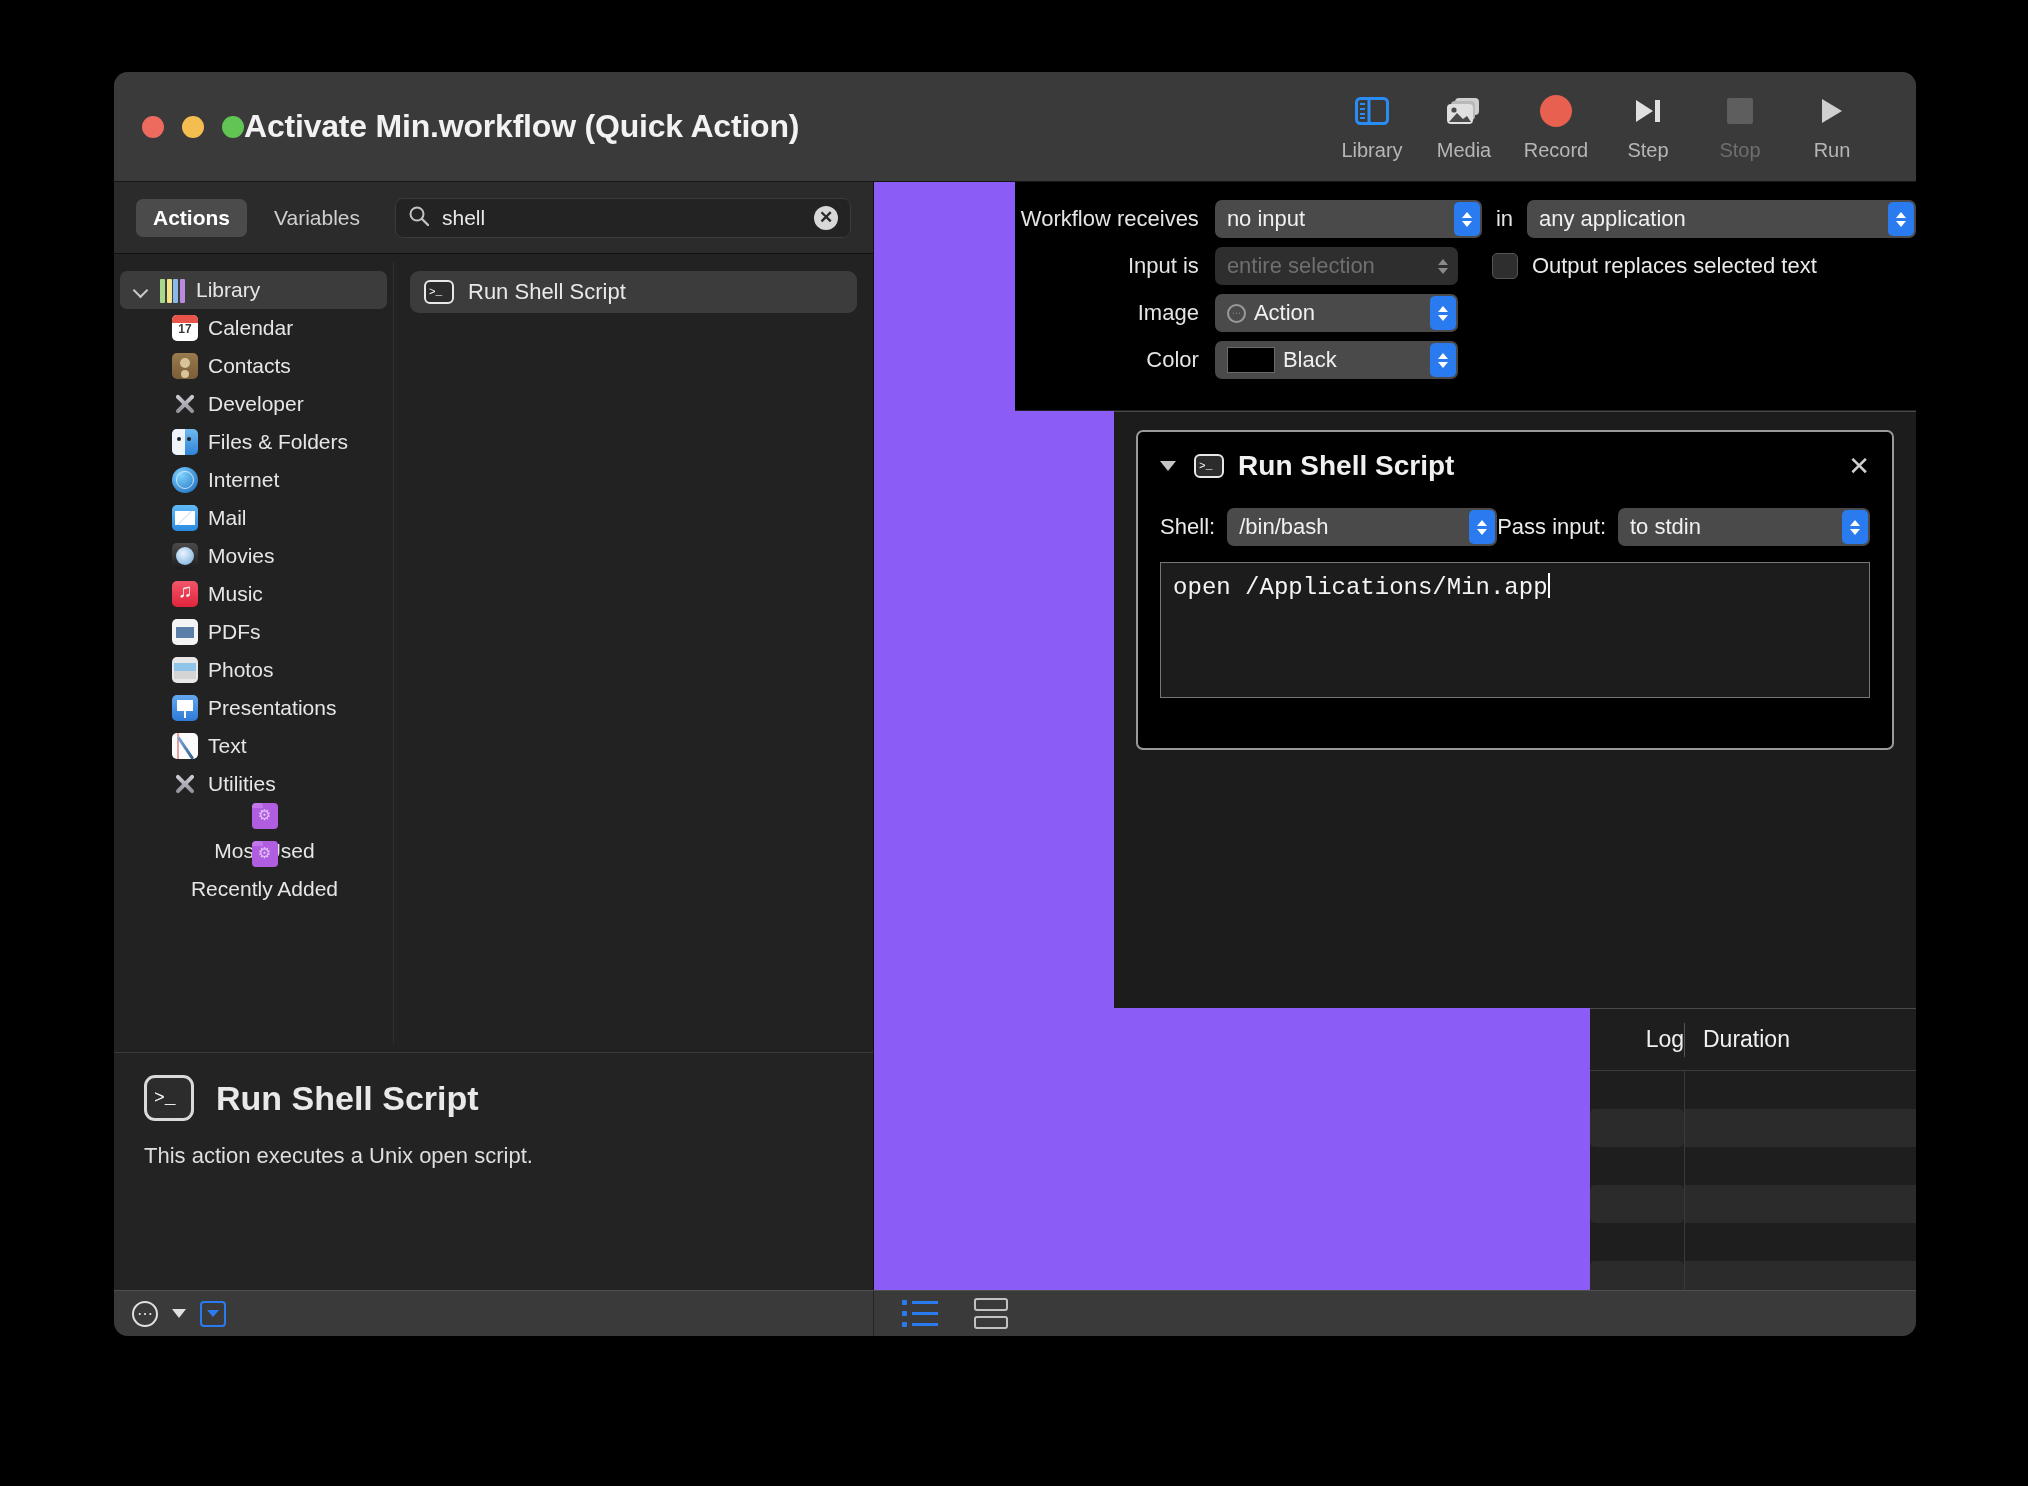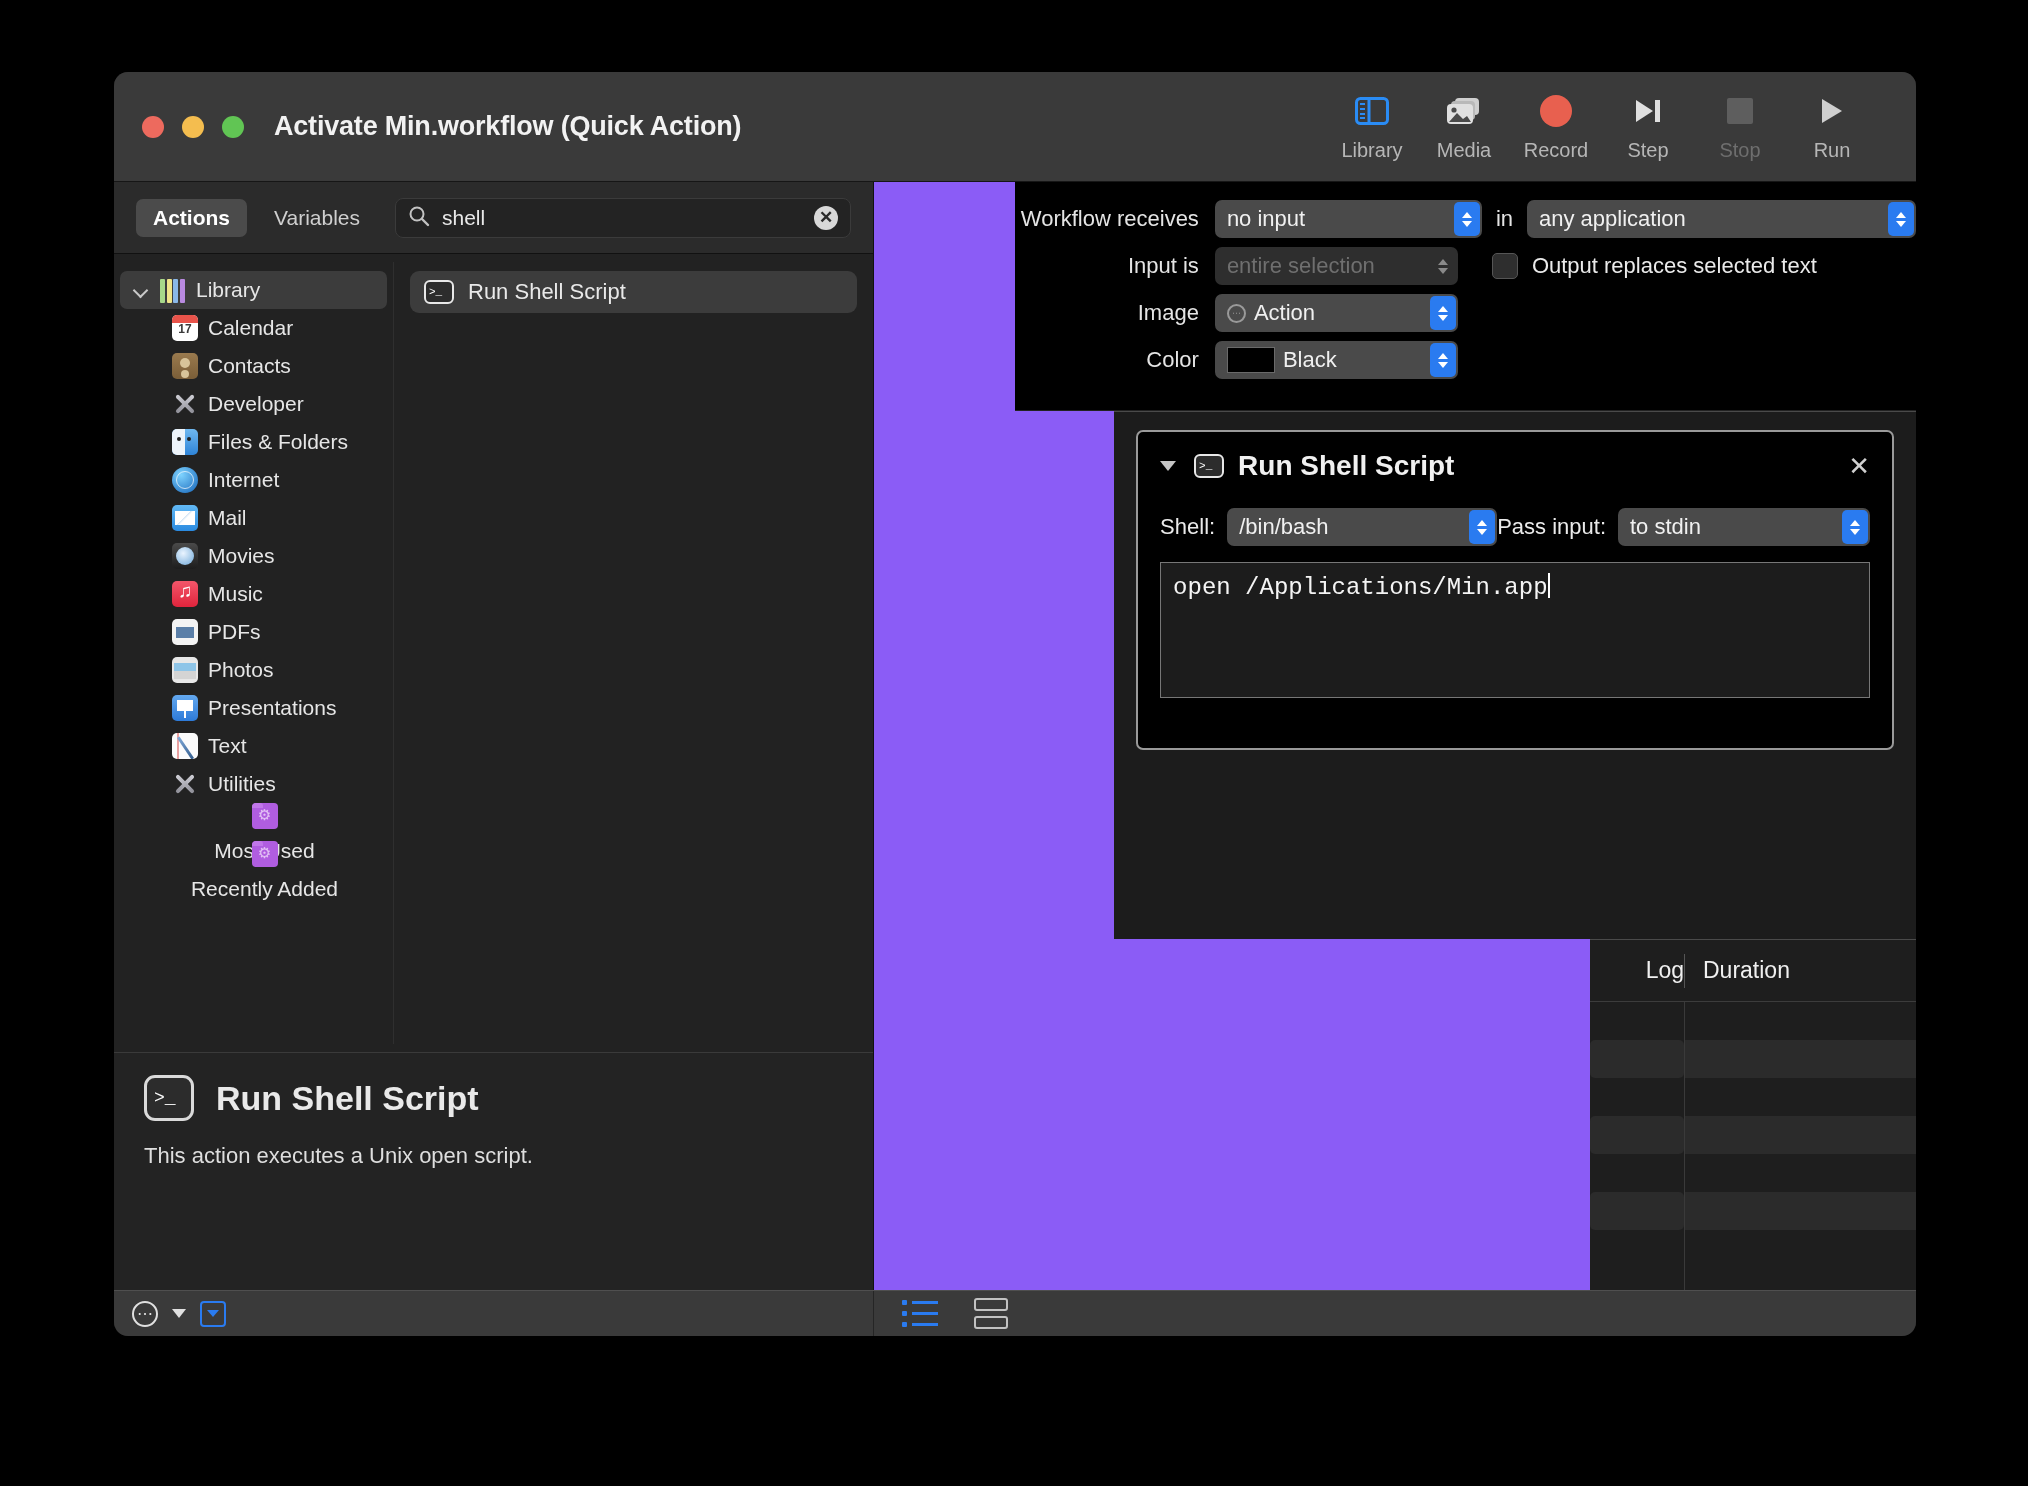--- a/index.html
+++ b/index.html
@@ -32,23 +32,22 @@
     align-items: center;
     position: relative;
     flex: none;
   }
   .traffic { display: flex; gap: 18px; margin-left: 28px; }
   .light { width: 22px; height: 22px; border-radius: 50%; }
   .light.red { background: #ed6a5e; }
   .light.yellow { background: #f4bd4f; }
   .light.green { background: #61c554; }
   .win-title {
-    margin-left: 30px;
     color: #f2f2f2;
-    font-size: 27px;
+    font-size: 32px;
     font-weight: bold;
     letter-spacing: -0.2px;
     white-space: nowrap;
   }
   .toolbar {
     position: absolute;
     right: 38px; top: 12px;
     display: flex;
     align-items: flex-start;
     gap: 0px;
@@ -339,21 +338,21 @@
     font-family: "Liberation Mono", monospace;
     font-size: 24px;
     color: #f4f4f4;
     white-space: pre;
   }
   .caret { display:inline-block; width:2px; height:25px; background:#fff; vertical-align:-4px; }
   .card-tabs { display:flex; gap: 34px; margin-top: 20px; }
   .card-tabs span { color:#c4c4c4; font-size:22px; font-weight:bold; }
 
   
-  .logpane { flex: none; height: 351px; background: #1e1e1e; border-top: 1px solid #4a4a4a; display:flex; flex-direction:column; }
+  .logpane { flex: none; height: 282px; background: #1e1e1e; border-top: 1px solid #4a4a4a; display:flex; flex-direction:column; }
   .log-head { height: 62px; display:flex; align-items:center; border-bottom: 1px solid #3c3c3c; }
   .log-head .c1 { flex: 1; padding-left: 56px; color: #f0f0f0; font-size: 23px; }
   .log-head .c2 { width: 232px; padding-left: 18px; color: #f0f0f0; font-size: 23px; border-left: 1px solid #555; height:34px; display:flex; align-items:center; }
   .log-body { flex:1; position: relative; overflow:hidden; }
   .log-vline { position:absolute; left: calc(100% - 232px); top:0; bottom:0; width:1px; background:#3a3a3a; }
   .log-row { display:flex; height: 38px; margin-top: 38px; }
   .log-row .c1 { flex:1; background:#2b2b2b; border-radius: 5px; }
   .log-row .c2 { width:232px; background:#2b2b2b; }
 
   

